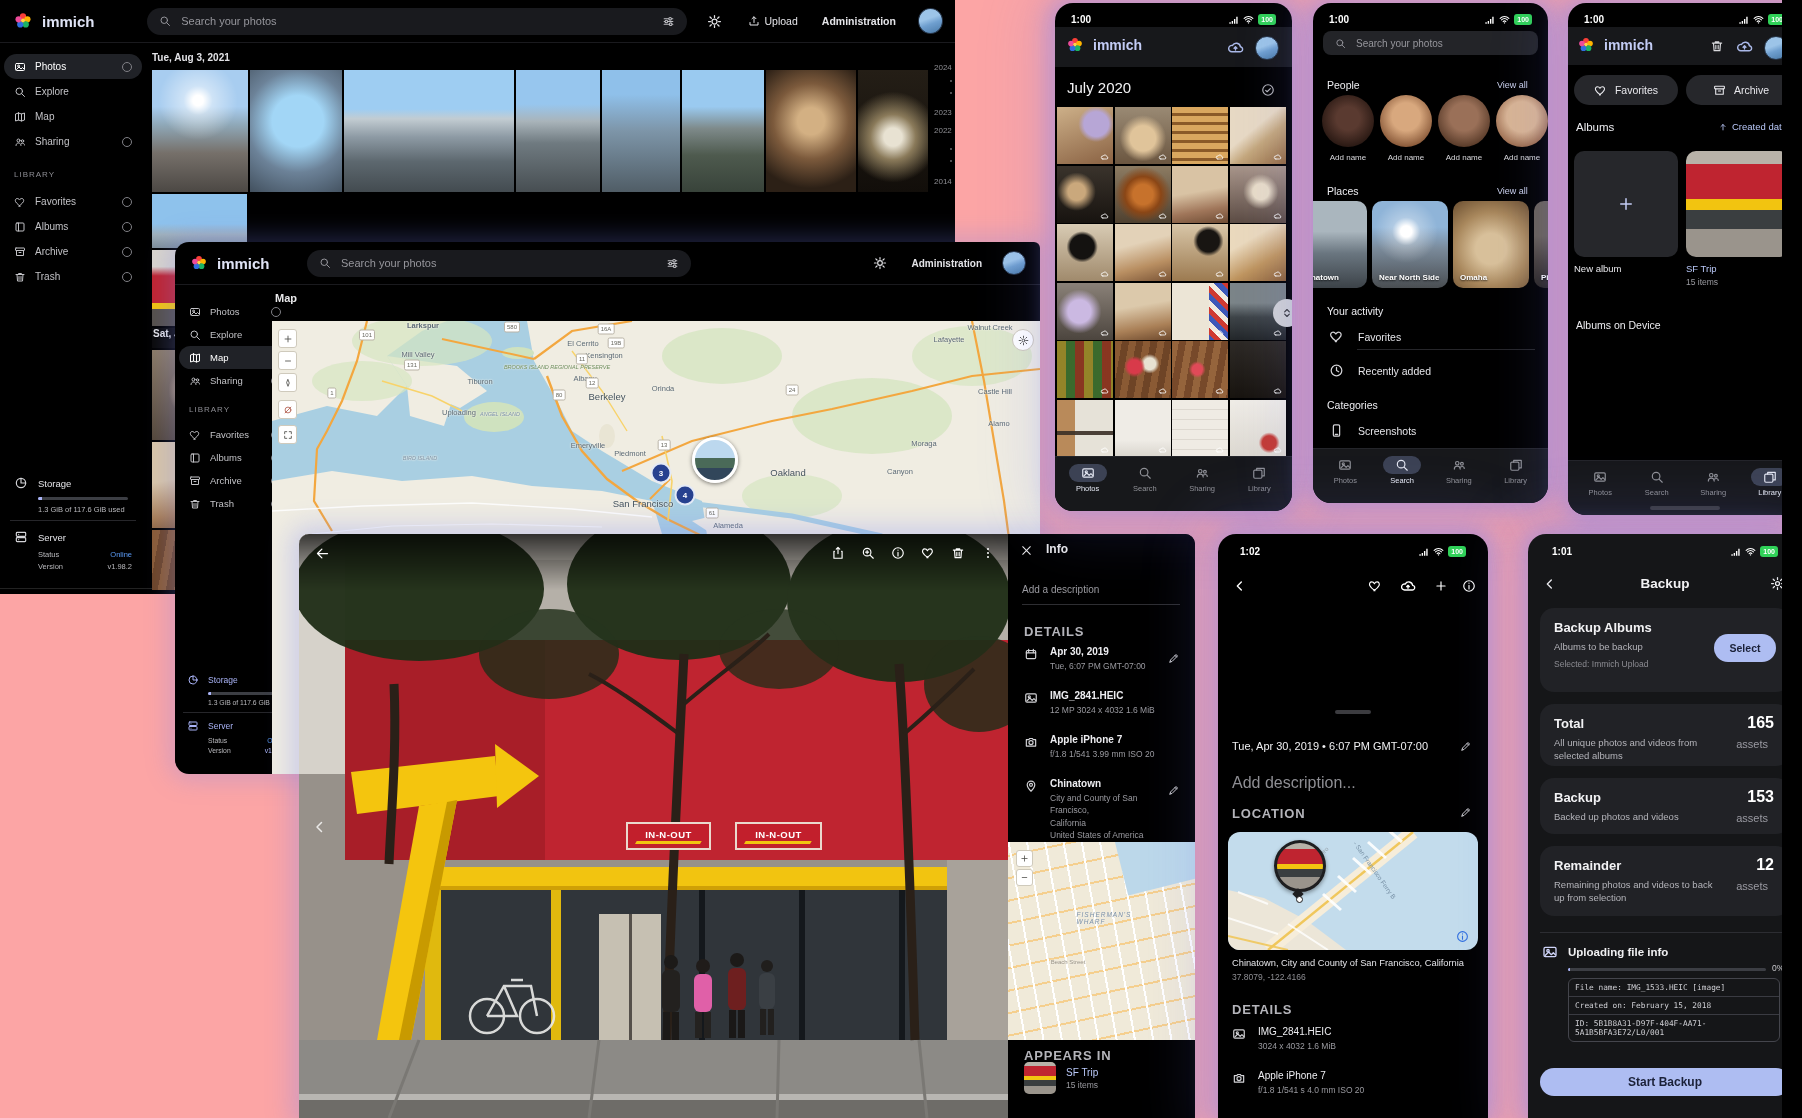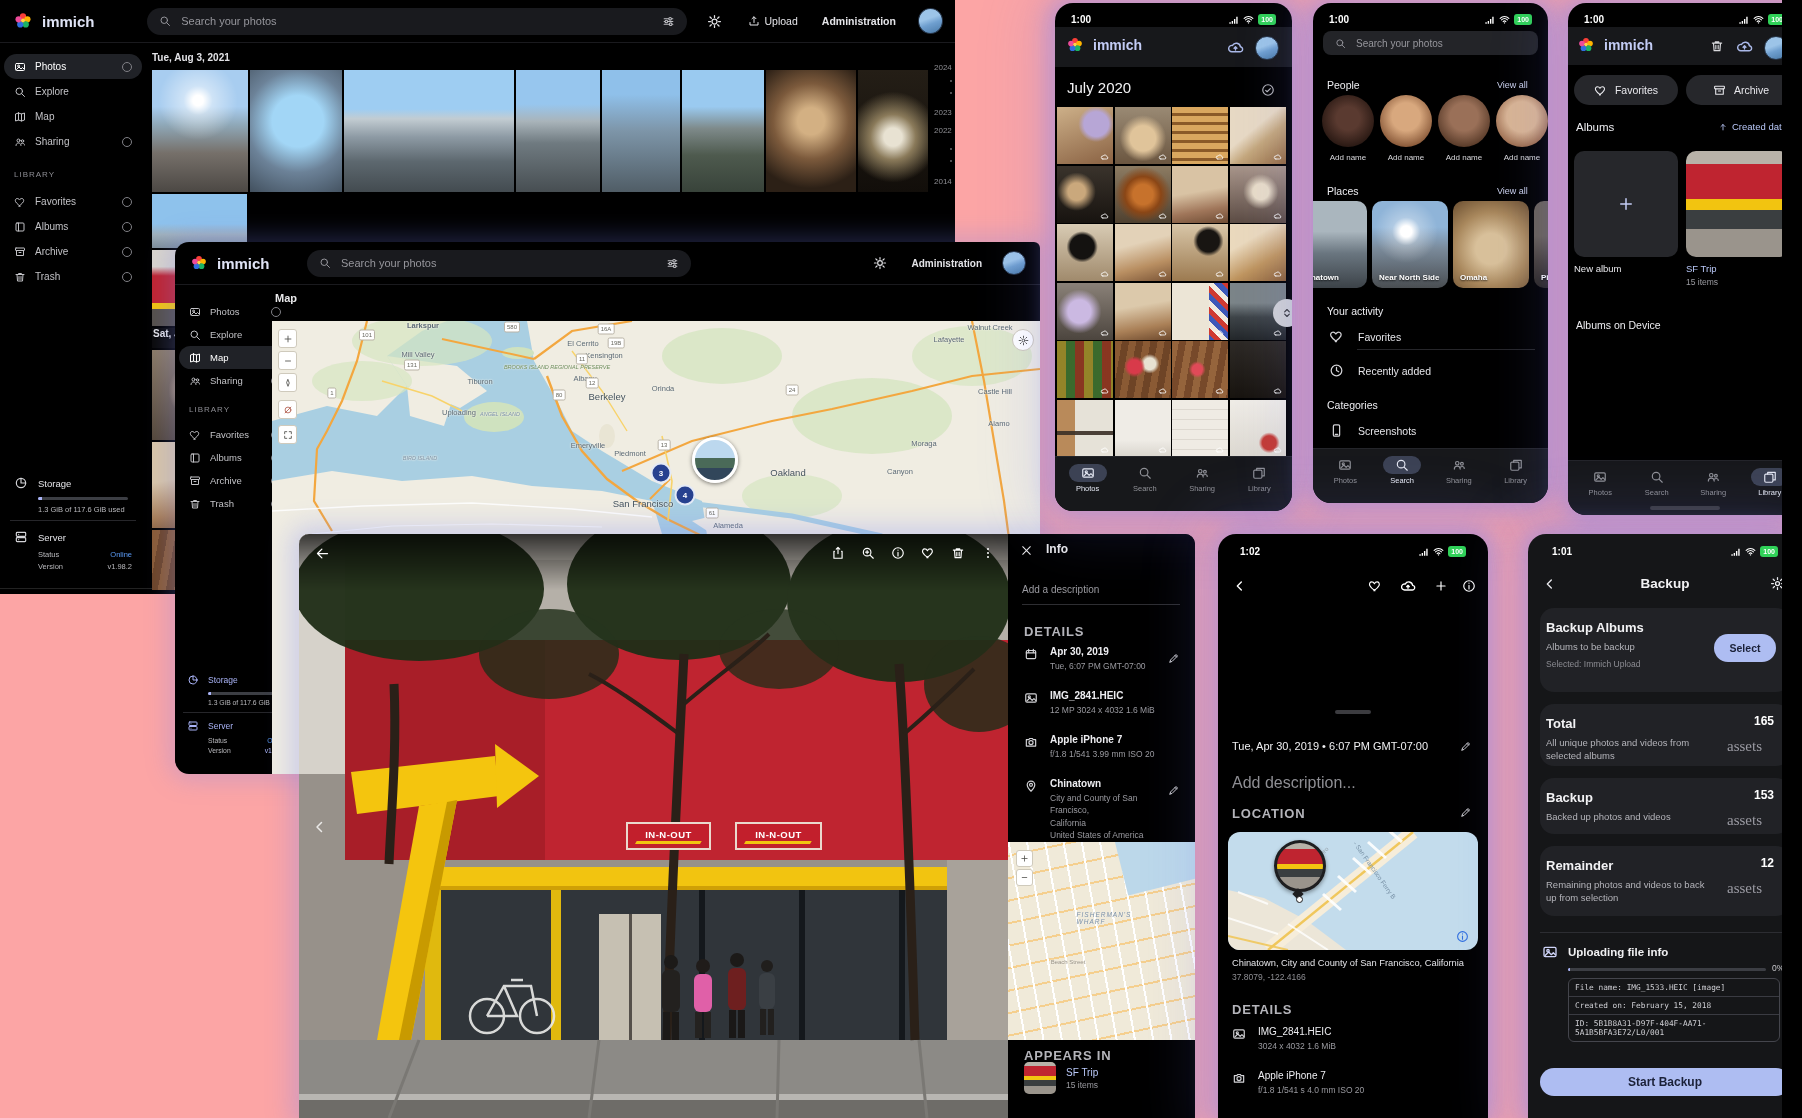--- a/index.html
+++ b/index.html
@@ -63,26 +63,26 @@
   .facecell{width:58px;display:flex;flex-direction:column;align-items:center;gap:6px;}
   .face{width:52px;height:52px;border-radius:50%;}
   .facename{font-size:8px;color:#d8d8dc;}
   .placecell{position:absolute;width:76px;height:87px;border-radius:10px;overflow:hidden;}
   .placecell span{position:absolute;left:7px;bottom:6px;font-size:8px;font-weight:bold;color:#fff;text-shadow:0 1px 2px rgba(0,0,0,.8);white-space:nowrap;}
   .rowitem{position:absolute;display:flex;align-items:center;gap:14px;font-size:10.5px;color:#e4e4e8;}
   .rowitem .ic{width:15px;height:15px;color:#d0d0d4;}
   .pillbtn{position:absolute;height:30px;background:#26272b;border-radius:15px;display:flex;align-items:center;justify-content:center;
            gap:8px;font-size:10.5px;color:#e8e8ec;}
   .pillbtn .ic{width:13px;height:13px;}
-  .bcard{position:absolute;left:12px;width:250px;background:#212226;border-radius:14px;box-sizing:border-box;padding:12px 6px;}
+  .bcard{position:absolute;left:12px;width:250px;background:#212226;border-radius:14px;box-sizing:border-box;padding:12px 14px;}
   .bcard h4{margin:0;font-size:13px;color:#f2f2f4;}
   .bcard .sub{font-size:9.5px;color:#b4b4ba;margin-top:6px;line-height:1.35;}
   .bcard .tiny{font-size:8.5px;color:#8c8c92;margin-top:5px;}
-  .bigval{position:absolute;right:16px;top:10px;font-size:12px;font-weight:bold;color:#fff;text-align:right;}
-  .bigunit{position:absolute;right:28px;top:34px;font-size:15px;color:#9a9aa2;font-family:Liberation Serif, serif;}
+  .bigval{position:absolute;right:16px;top:10px;font-size:16px;font-weight:bold;color:#fff;text-align:right;}
+  .bigunit{position:absolute;right:22px;top:34px;font-size:11px;color:#9a9aa2;}
   .accbtn{background:#aebdf2;color:#1b2138;font-weight:bold;border-radius:16px;display:flex;align-items:center;justify-content:center;}
   .ibox{position:absolute;border:1px solid #44454c;border-radius:6px;overflow:hidden;}
   .ibox div{font-size:7.8px;color:#cfcfd4;padding:4px 6px;border-bottom:1px solid #3a3b42;font-family:"DejaVu Sans Mono",monospace;}
   .ibox div:last-child{border-bottom:0;}
   .dtl-label{font-size:13px;letter-spacing:.8px;color:#b4b4ba;font-weight:bold;}
   .drow{position:absolute;display:flex;gap:12px;color:#e6e6ea;}
   .drow .ic{width:14px;height:14px;margin-top:1px;color:#d4d4d8;}
   .drow .t1{font-size:10px;color:#ededf1;}
   .drow .t2{font-size:8.5px;color:#9a9aa0;margin-top:3px;line-height:1.45;}
   .pencil{position:absolute;color:#cfcfd4;}

